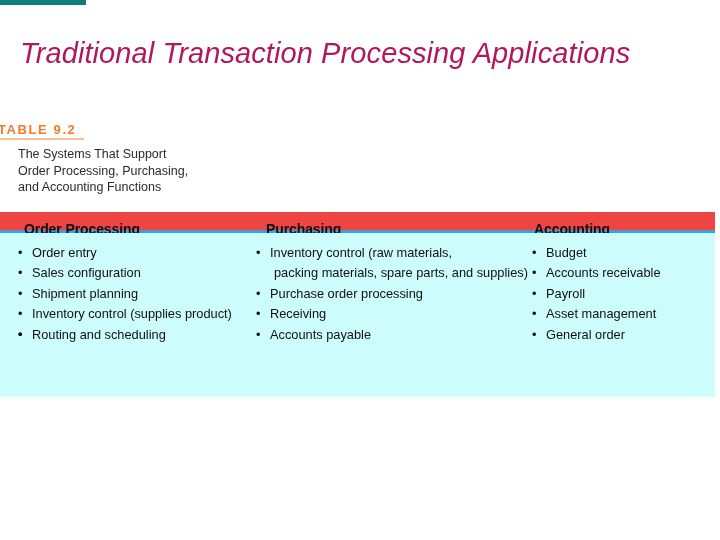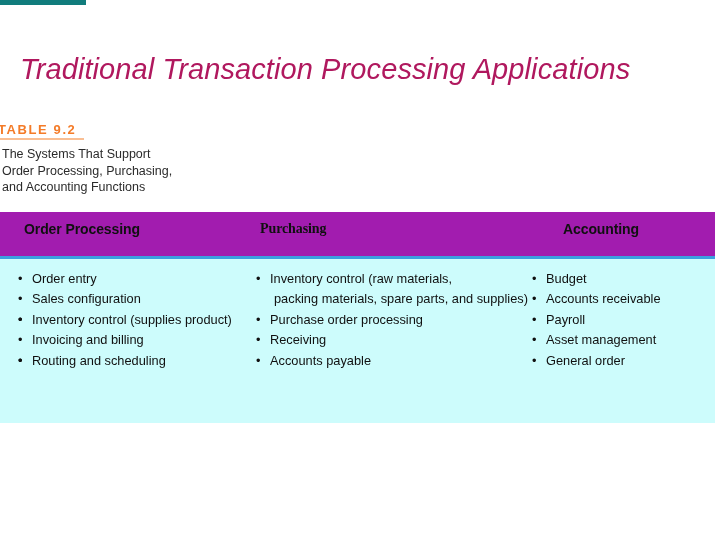--- a/index.html
+++ b/index.html
@@ -22,21 +22,21 @@
     top: 0;
     width: 86px;
     height: 5px;
     background: #117C7C;
   }
 
   
   .slide-title {
     position: absolute;
     left: 20px;
-    top: 52px;
+    top: 36px;
     width: 690px;
     font-size: 29px;
     line-height: 34px;
     font-style: italic;
     font-weight: 400;
     color: #B0185E;
     letter-spacing: 0.1px;
     white-space: nowrap;
     font-family: "Liberation Sans", sans-serif;
   }
@@ -64,32 +64,32 @@
     background: #F9BE93;
   }
   .table-caption {
     margin-top: 6px;
     font-size: 12.5px;
     line-height: 16.5px;
     color: #2B2B2B;
     padding-left: 2px;
     font-family: "Liberation Sans", sans-serif;
   }
-  .table-caption div { white-space: nowrap; }
+  .table-caption div { white-space: nowrap; margin-left: 16px; }
 
   
   .table-wrap {
     position: absolute;
     left: 0;
     top: 212px;
     width: 715px;
   }
   .table-head {
-    background: #a21caf;
-    height: 44px;
+    background: #ef4444;
+    height: 18px;
     position: relative;
   }
   .table-head .col {
     position: absolute;
     top: 9px;
     font-size: 14px;
     font-weight: bold;
     color: #101010;
     letter-spacing: -0.1px;
     white-space: nowrap;
@@ -143,47 +143,47 @@
     <div>The Systems That Support</div>
     <div>Order Processing, Purchasing,</div>
     <div>and Accounting Functions</div>
   </div>
 </div>
 
 <div class="table-wrap">
 
   <div class="table-head">
     <div class="col" style="left:24px;">Order Processing</div>
-    <div class="col" style="left:260px;font-family:Liberation Serif, serif;">Purchasing</div>
-    <div class="col" style="left:534px;margin-left:29px;">Accounting</div>
+    <div class="col" style="left:266px;">Purchasing</div>
+    <div class="col" style="left:534px;">Accounting</div>
   </div>
 
   <div class="head-rule"></div>
 
   <div class="table-body">
 
     <div class="col-block" style="left:18px;">
       <div class="bullet-row">
         <span class="dot">•</span>
         <span>Order entry</span>
       </div>
       <div class="bullet-row">
         <span class="dot">•</span>
         <span>Sales configuration</span>
       </div>
       <div class="bullet-row">
         <span class="dot">•</span>
+        <span>Shipment planning</span>
       </div>
       <div class="bullet-row">
         <span class="dot">•</span>
         <span>Inventory control (supplies product)</span>
       </div>
       <div class="bullet-row">
         <span class="dot">•</span>
-        <span>Invoicing and billing</span>
       </div>
       <div class="bullet-row">
         <span class="dot">•</span>
       </div>
       <div class="bullet-row">
         <span class="dot">•</span>
         <span>Routing and scheduling</span>
       </div>
     </div>
 

